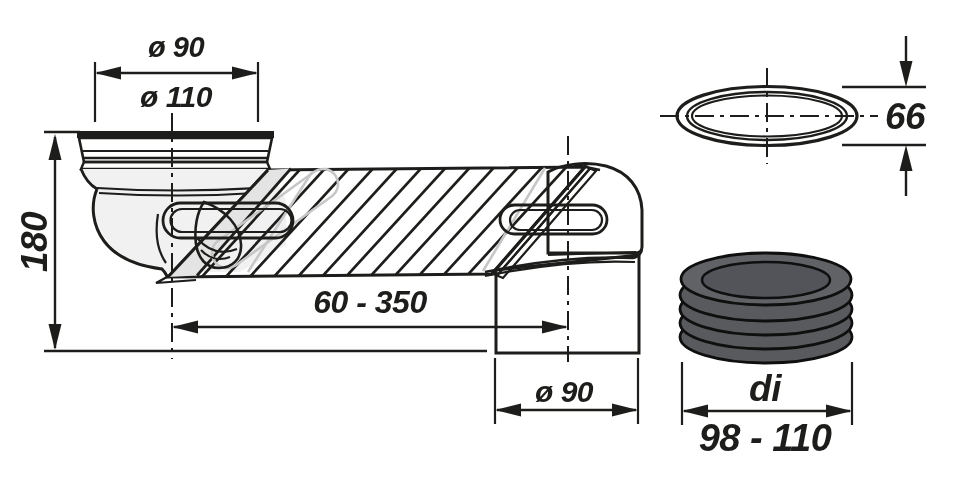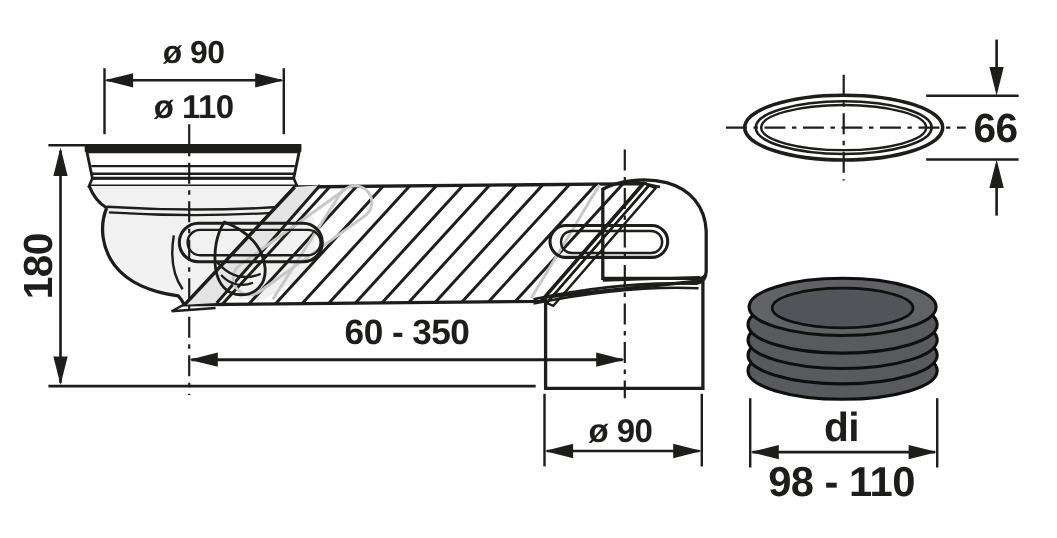--- a/index.html
+++ b/index.html
@@ -7,20 +7,21 @@
     padding: 0;
     background: #ffffff;
     font-family: "Liberation Sans", sans-serif;
   }
   .canvas {
     position: relative;
     width: 961px;
     height: 489px;
     background: #ffffff;
     overflow: hidden;
+    font-style: italic;
   }
   svg { display: block; }
   .dim-text {
     font-family: "Liberation Sans", sans-serif;
     font-weight: bold;
     fill: #1d1d1b;
     letter-spacing: -0.5px;
   }
   .outline   { stroke: #1d1d1b; fill: none; }
   .dimline   { stroke: #1d1d1b; fill: none; }

